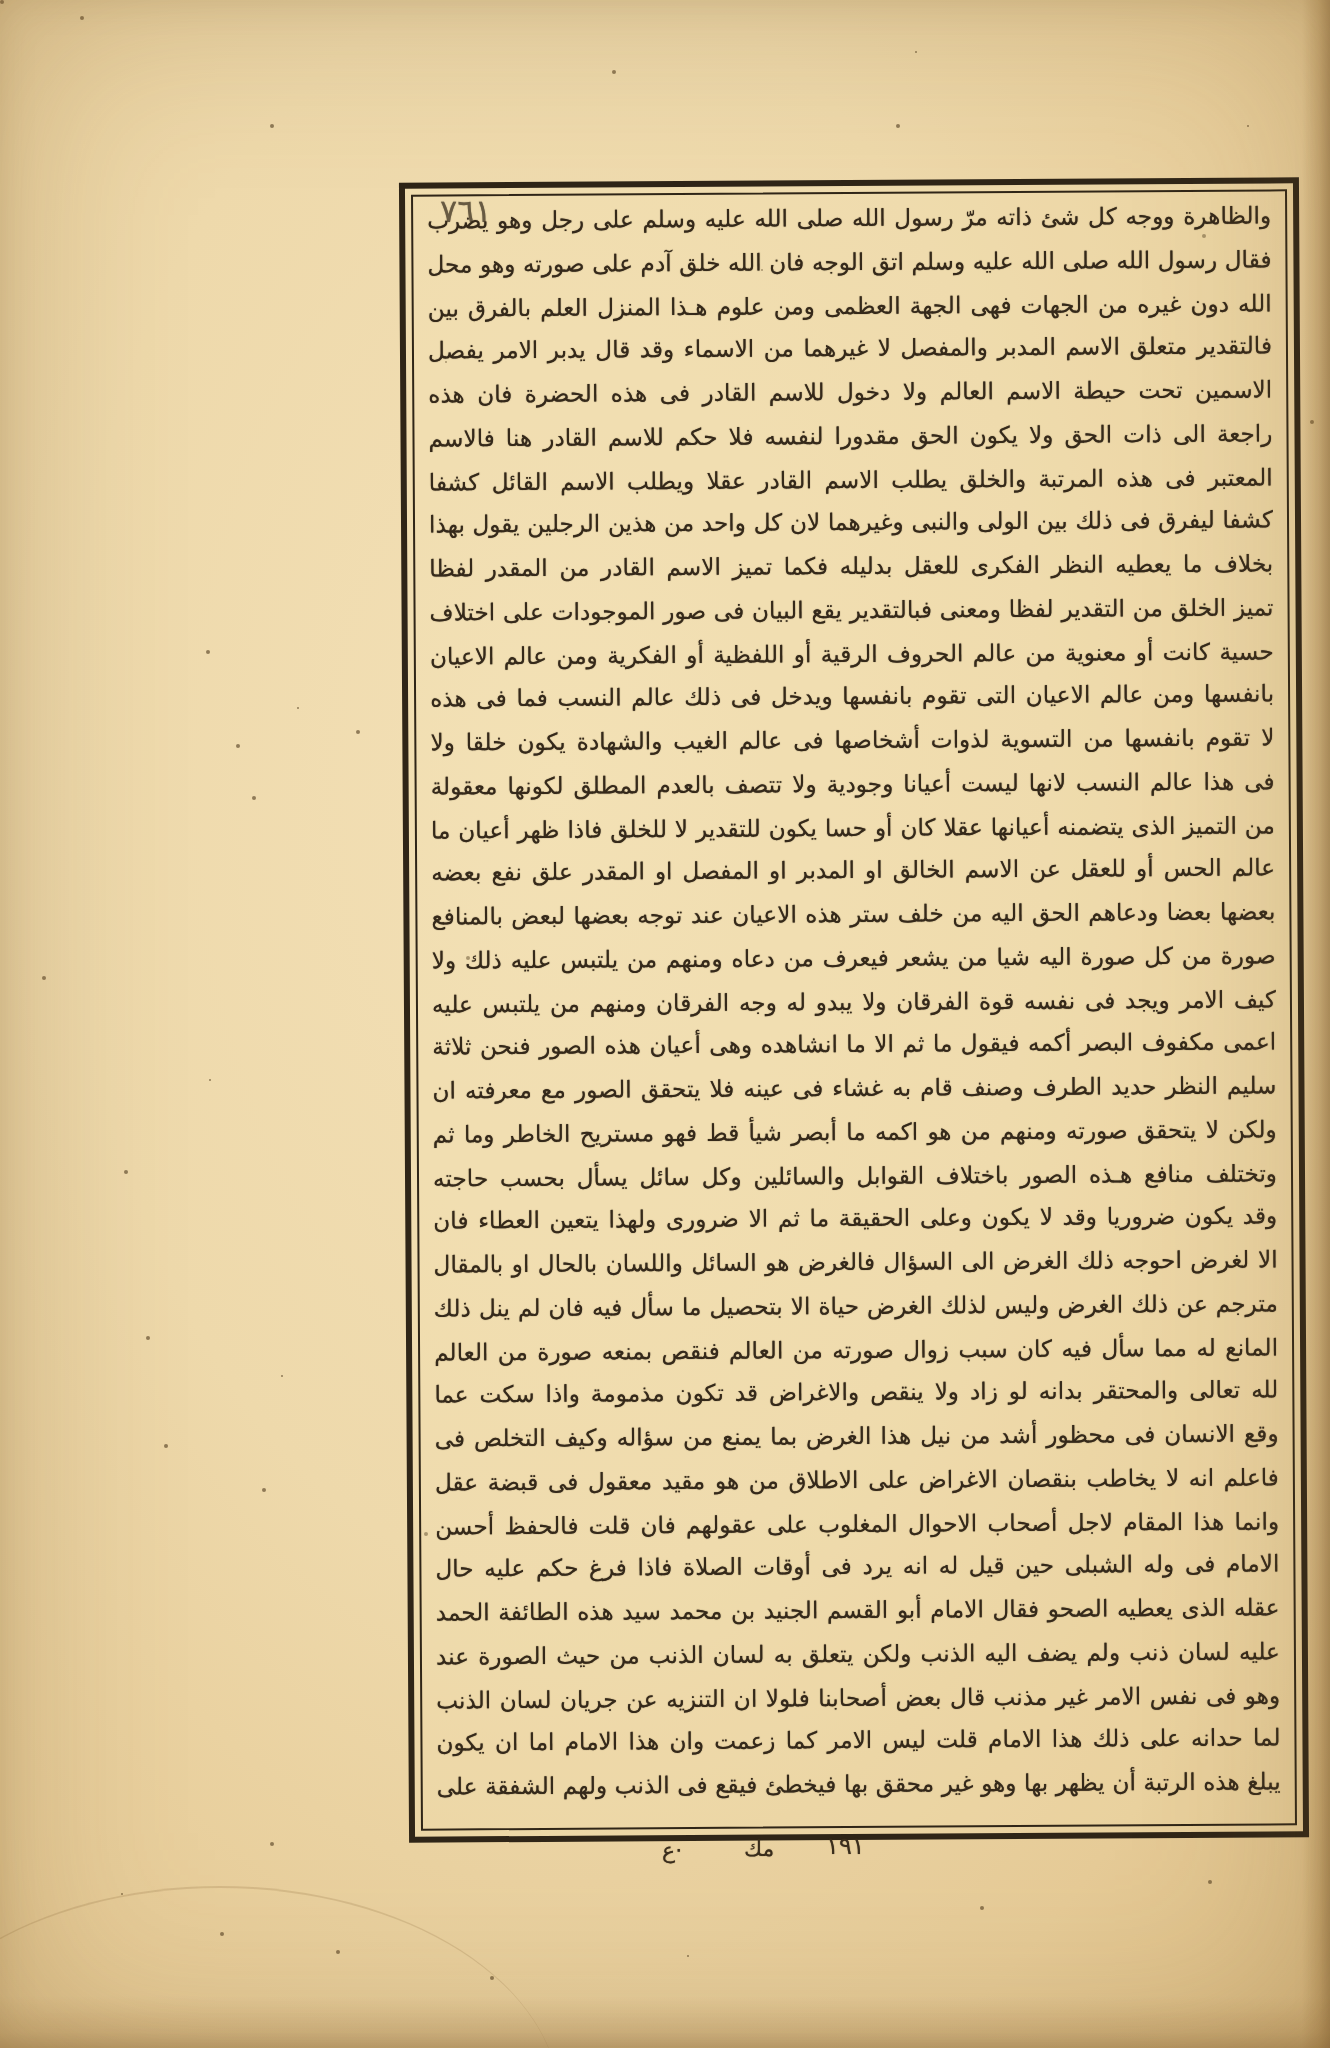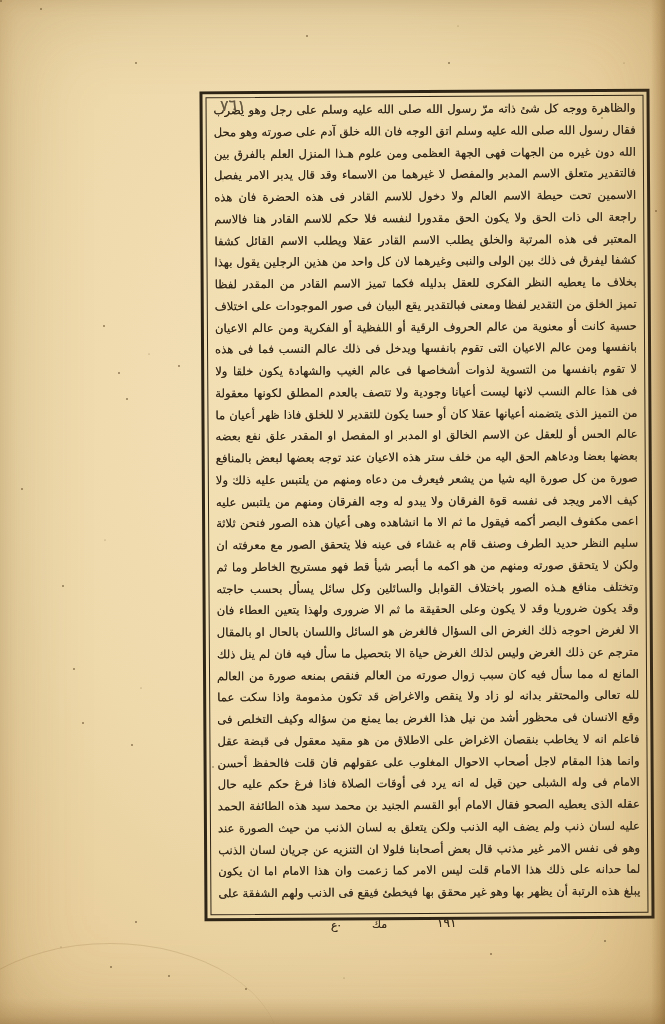--- a/index.html
+++ b/index.html
@@ -62,21 +62,21 @@
     text-align:justify;text-align-last:justify;
     white-space:normal;
   }
   .folio{
     position:absolute;left:220px;top:58px;
     font-size:16px;color:#3a2d1c;letter-spacing:2px;
     text-shadow:0 0 .5px rgba(58,45,28,.8);
     margin-top:38px;
   }
   .sig{position:absolute;color:#3a2d1c;font-size:12px;text-shadow:0 0 .5px rgba(58,45,28,.7);}
-  .sig-number{left:437px;top:916px;letter-spacing:1px;text-align:center;}
+  .sig-number{left:413px;top:916px;letter-spacing:1px;text-align:center;}
   .sig-mk{left:372px;top:918px;font-size:11px;}
   .sig-ayn{left:331px;top:919px;font-size:11px;}
   
   .leaf-curve{
     position:absolute;left:-60px;bottom:-40px;width:340px;height:120px;
     border-top:1px solid rgba(120,90,45,.18);
     border-radius:50% 50% 0 0/90% 90% 0 0;
     pointer-events:none;
   }
 </style>

